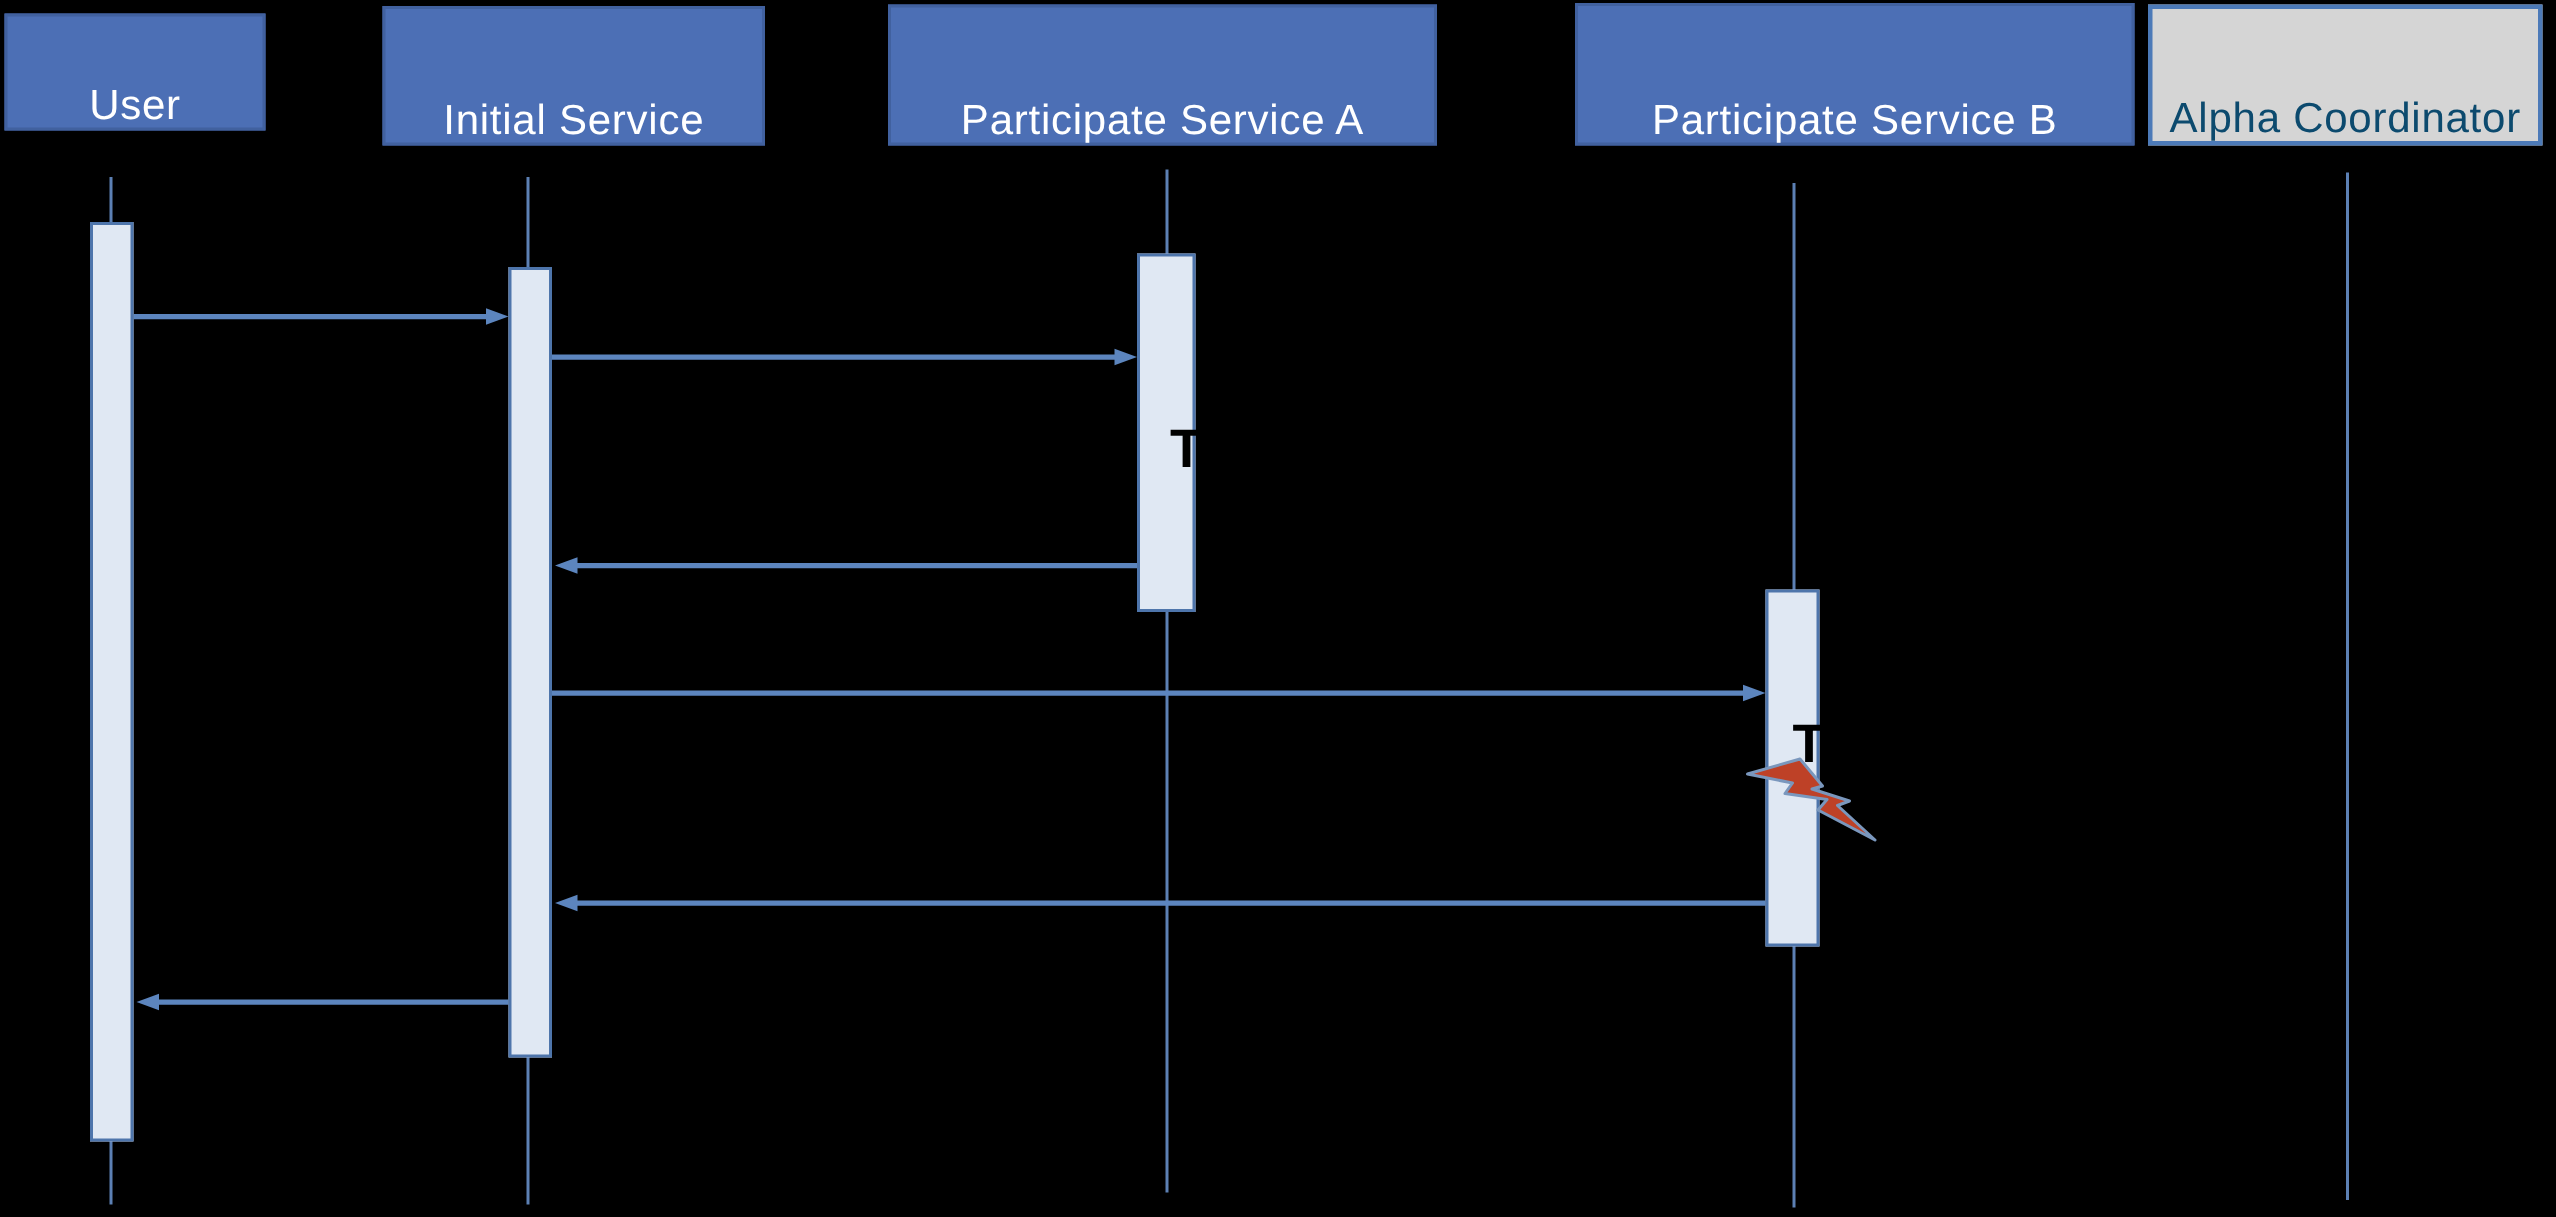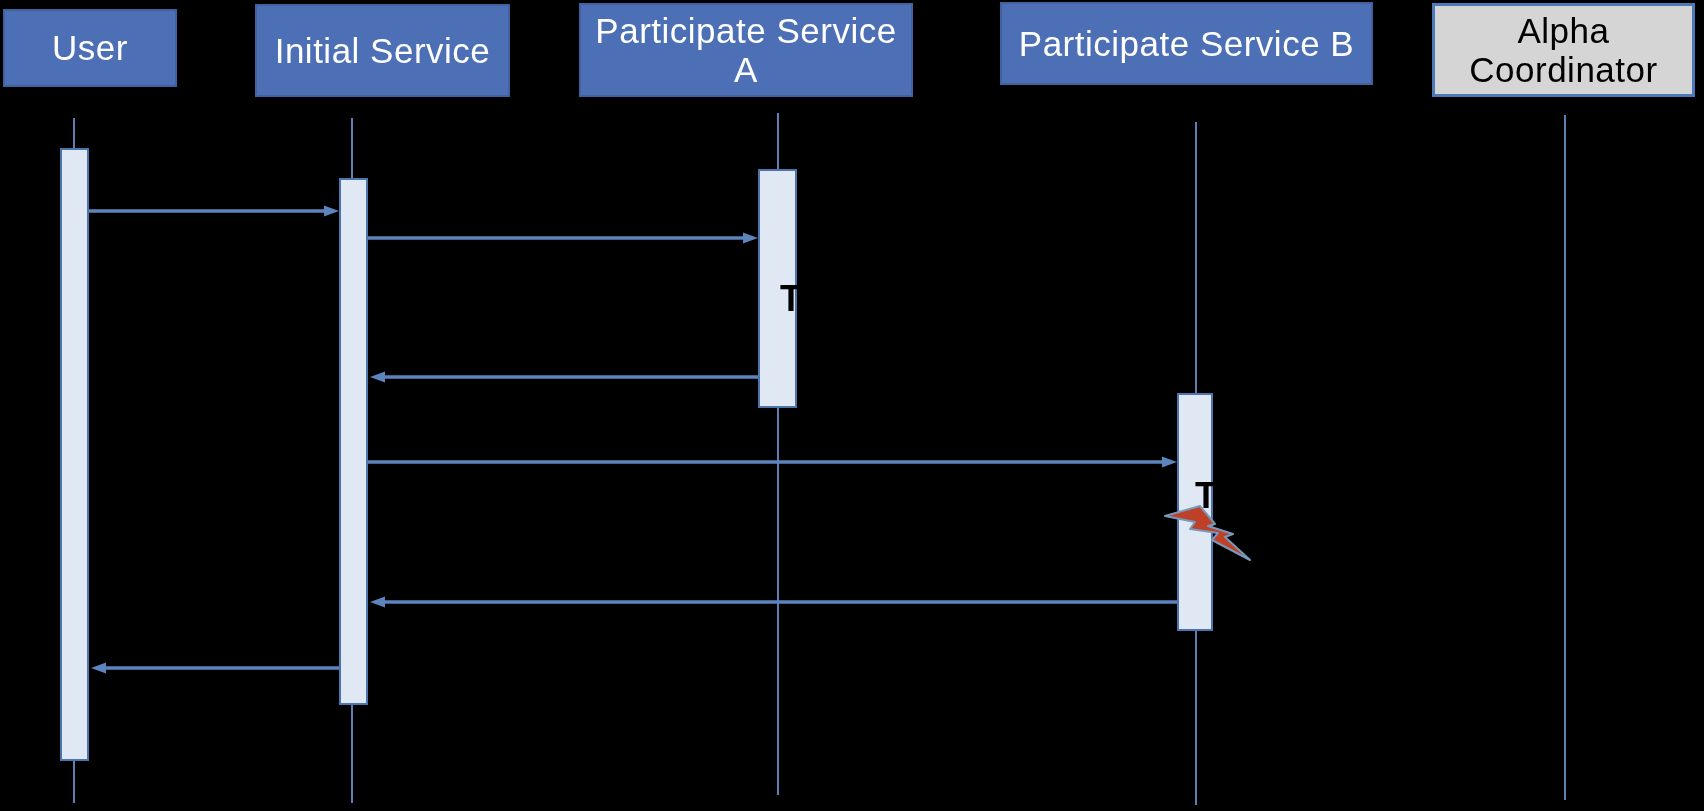--- a/index.html
+++ b/index.html
@@ -5,36 +5,36 @@
   html,body{margin:0;padding:0;background:#000;}
   #canvas{
     position:relative;
     overflow:hidden;
     font-family:"Liberation Sans", sans-serif;
   }
   .actor-box{
     position:absolute;
     box-sizing:border-box;
     display:flex;
-    align-items:center;
+    align-items:flex-end;
     justify-content:center;
     text-align:center;
-    font-size:35px;
+    font-size:28px;
     line-height:1.12;
     letter-spacing:0.5px;
   }
   .actor-box.service{
     background:#4C6FB5;
     border:2px solid #41619F;
     color:#FFFFFF;
   }
   .actor-box.coordinator{
     background:#D5D5D5;
     border:3px solid #4C7AB8;
-    color:#000000;
+    color:#0c4a6e;
   }
   .lifeline{
     position:absolute;
     width:2px;
     background:#5C80B4;
   }
   .activation{
     position:absolute;
     box-sizing:border-box;
     background:#E0E8F3;
@@ -92,24 +92,24 @@
     <div class="lifeline" style="z-index: 1; left: 351px; top: 118px; height: 685px; background: rgb(92, 128, 180);"></div>
     <div class="lifeline" style="z-index: 1; left: 777px; top: 113px; height: 682px; background: rgb(92, 128, 180);"></div>
     <div class="lifeline" style="z-index: 1; left: 1195px; top: 122px; height: 683px; background: rgb(92, 128, 180);"></div>
     <div class="lifeline" style="z-index: 1; left: 1564px; top: 115px; height: 685px; background: rgb(92, 128, 180);"></div>
     <div class="actor-box service" style="z-index: 5; left: 3px; top: 9px; width: 174px; height: 78px;">
       <span>User</span>
     </div>
     <div class="actor-box service" style="z-index: 5; left: 255px; top: 4px; width: 255px; height: 93px;">
       <span>Initial Service</span>
     </div>
-    <div class="actor-box service" style="z-index: 5; left: 579px; top: 3px; width: 334px; height: 94px;">
+    <div class="actor-box service" style="z-index: 5; left: 592px; top: 3px; width: 366px; height: 94px;">
       <span>Participate Service A</span>
     </div>
-    <div class="actor-box service" style="z-index: 5; left: 1000px; top: 2px; width: 373px; height: 83px;">
+    <div class="actor-box service" style="z-index: 5; left: 1050px; top: 2px; width: 373px; height: 95px;">
       <span>Participate Service B</span>
     </div>
     <div class="actor-box coordinator" style="z-index: 5; left: 1432px; top: 3px; width: 263px; height: 94px;">
       <span>Alpha Coordinator</span>
     </div>
     <div class="activation" style="z-index: 2; left: 60px; top: 148px; width: 29px; height: 613px;"></div>
     <div class="activation" style="z-index: 2; left: 339px; top: 178px; width: 29px; height: 527px;"></div>
     <div class="activation" style="z-index: 2; left: 758px; top: 169px; width: 39px; height: 239px;"></div>
     <div class="activation" style="z-index: 2; left: 1177px; top: 393px; width: 36px; height: 238px;"></div>
     <div class="txn-label" style="z-index: 4; left: 761px; top: 281px; color: rgb(0, 0, 0);">T</div>

